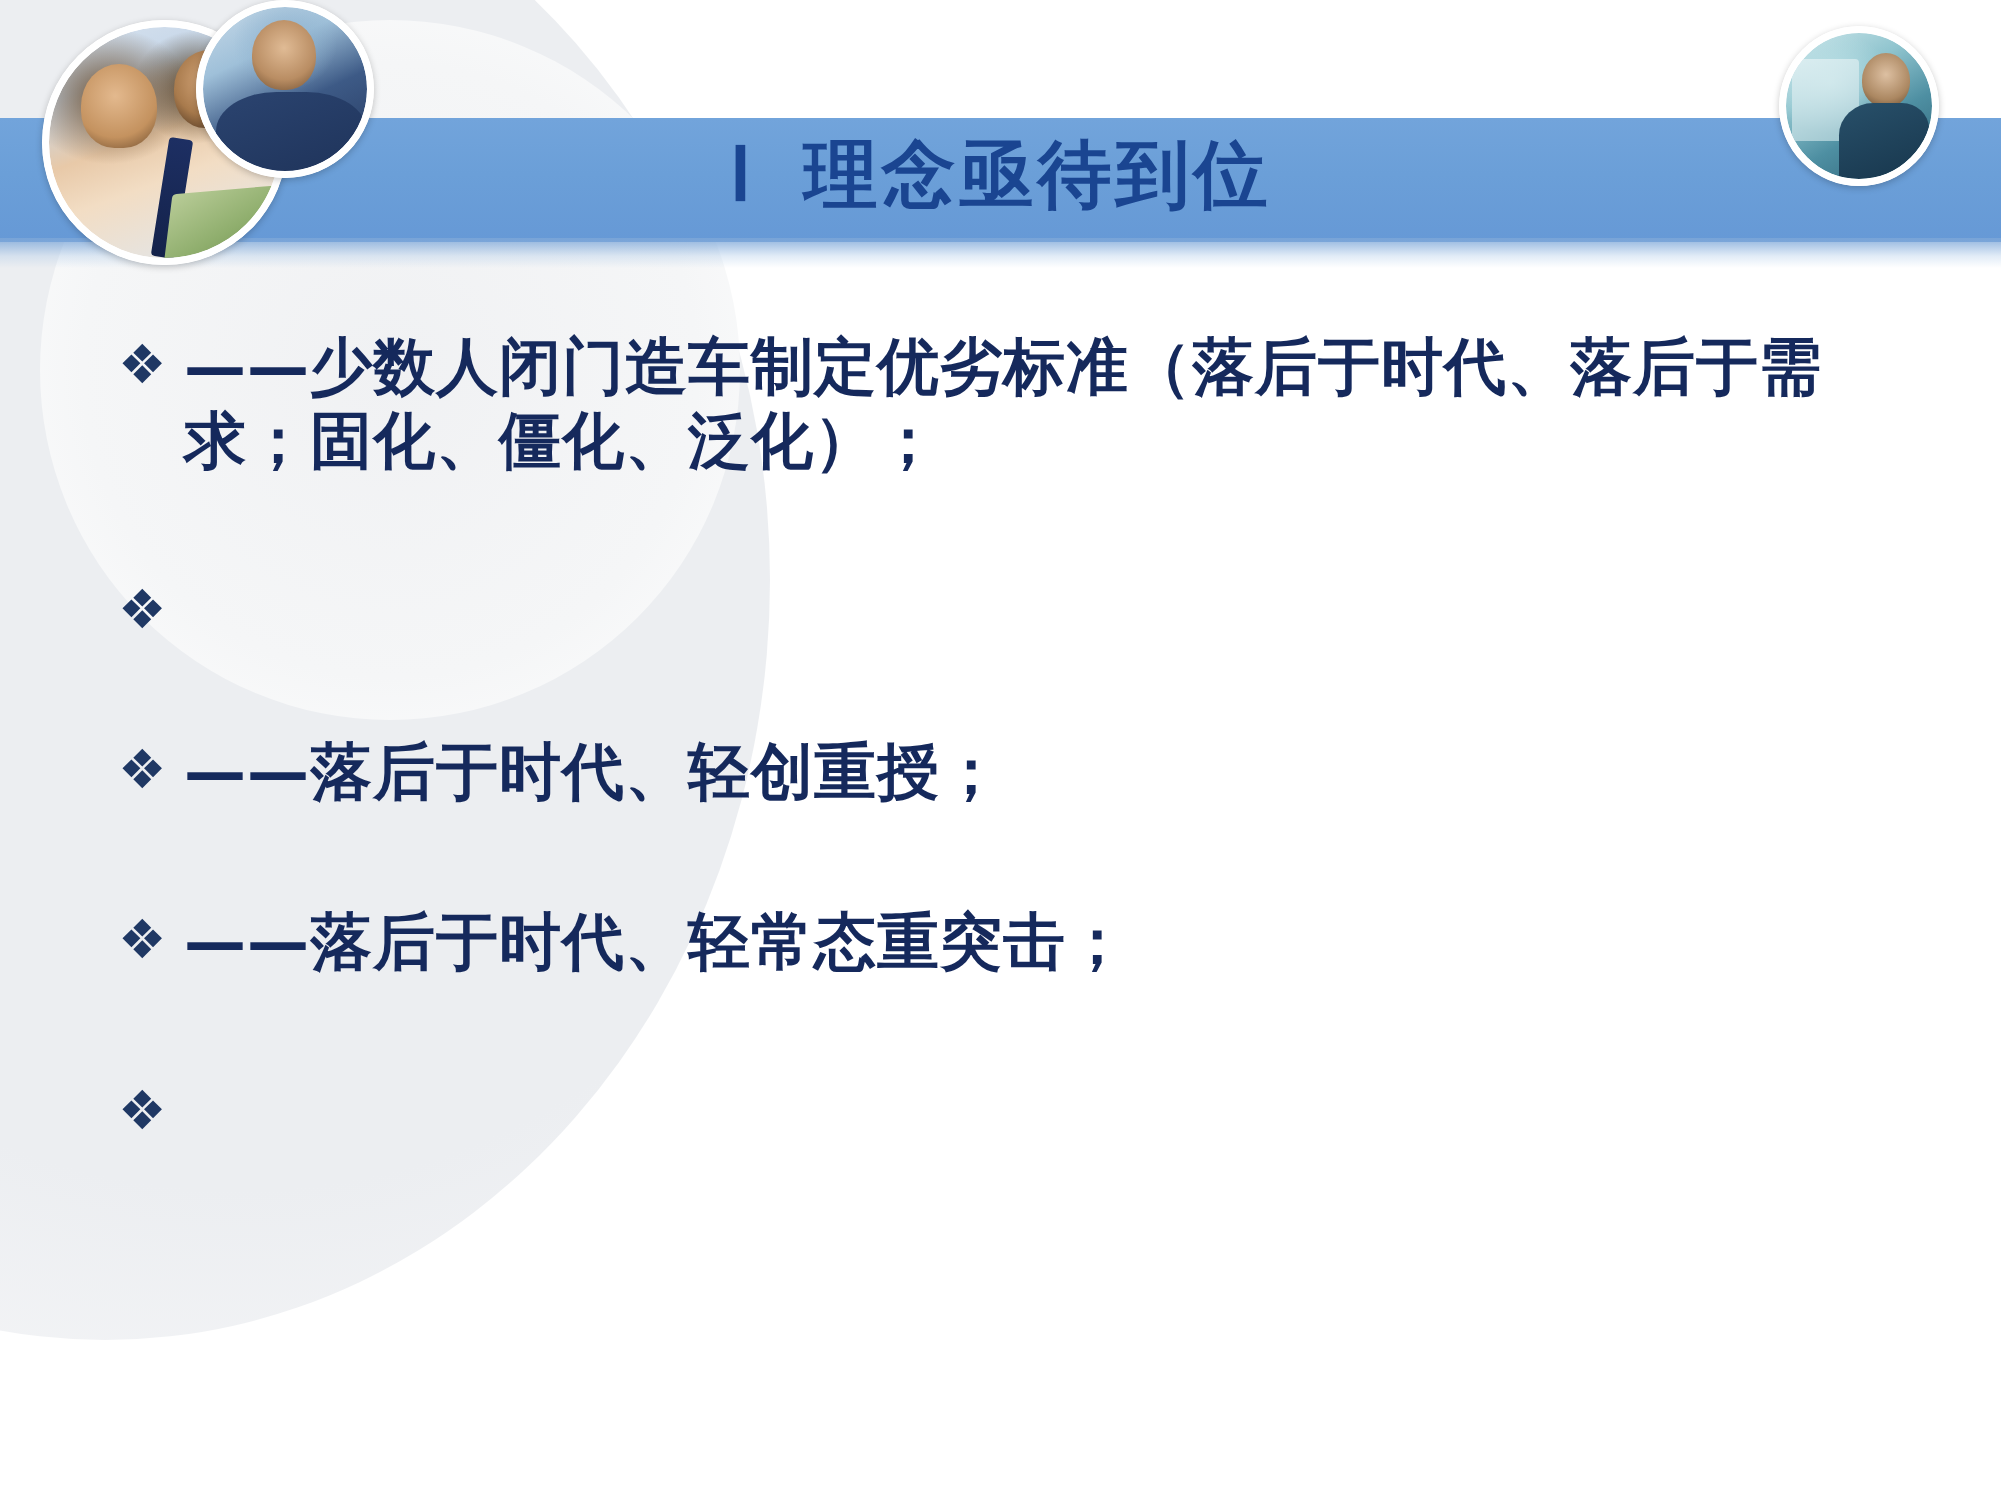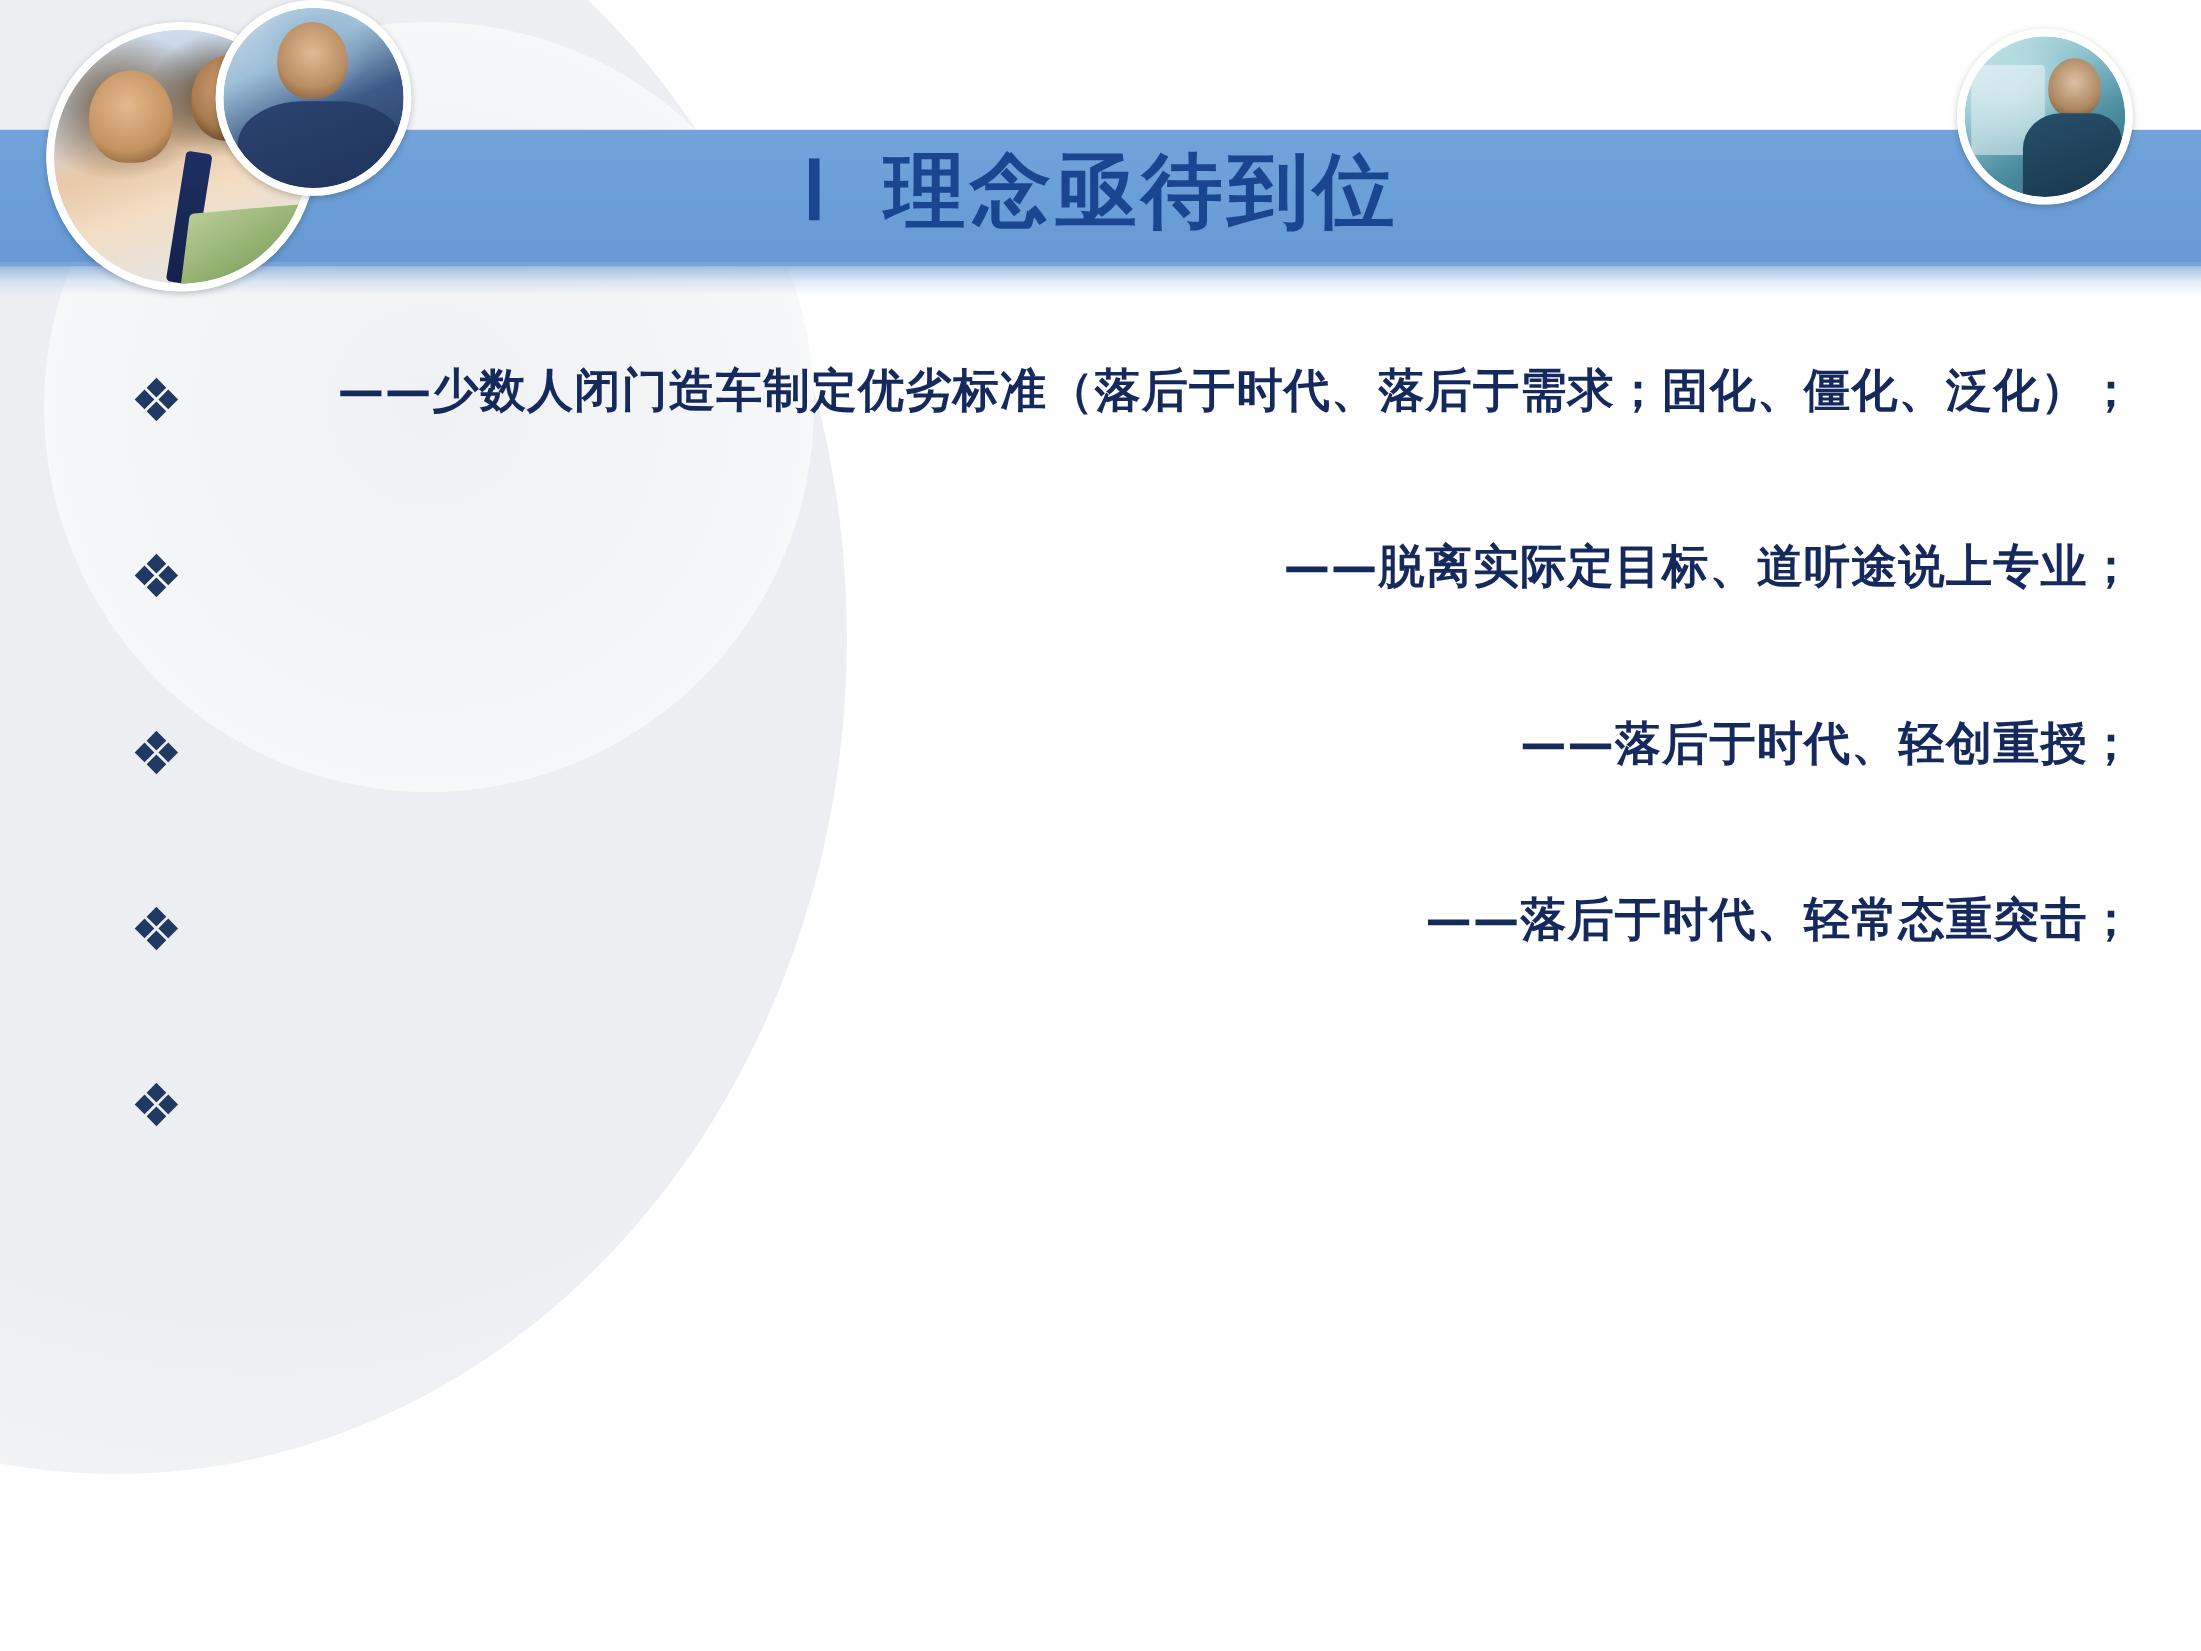--- a/index.html
+++ b/index.html
@@ -215,25 +215,25 @@
     line-height: 1.08;
     color: #1f3864;
     font-family: "DejaVu Sans", sans-serif;
     text-align: left;
     padding-top: 6px;
   }
   .bullet-text {
     flex: 1 1 auto;
     font-family: "DejaVu Sans", "Liberation Sans", sans-serif;
     font-weight: bold;
-    font-size: 42px;
+    font-size: 62px;
     line-height: 1.20;
     color: #15295c;
     letter-spacing: 1px;
-    text-align: right;
+    text-align: left;
   }
   .row-1 { margin-bottom: 96px; }
   .row-2, .row-3, .row-4 { margin-bottom: 96px; }
   .row-5 { margin-bottom: 0; }
 </style>
 </head>
 <body>
 
 <div class="slide">
 
@@ -272,21 +272,20 @@
 
   <div class="body-area">
 
     <div class="bullet-row row-1">
       <span class="bullet-mark">❖</span>
       <span class="bullet-text">——少数人闭门造车制定优劣标准（落后于时代、落后于需求；固化、僵化、泛化）；</span>
     </div>
 
     <div class="bullet-row row-2">
       <span class="bullet-mark">❖</span>
-      <span class="bullet-text">——脱离实际定目标、道听途说上专业；</span>
     </div>
 
     <div class="bullet-row row-3">
       <span class="bullet-mark">❖</span>
       <span class="bullet-text">——落后于时代、轻创重授；</span>
     </div>
 
     <div class="bullet-row row-4">
       <span class="bullet-mark">❖</span>
       <span class="bullet-text">——落后于时代、轻常态重突击；</span>

